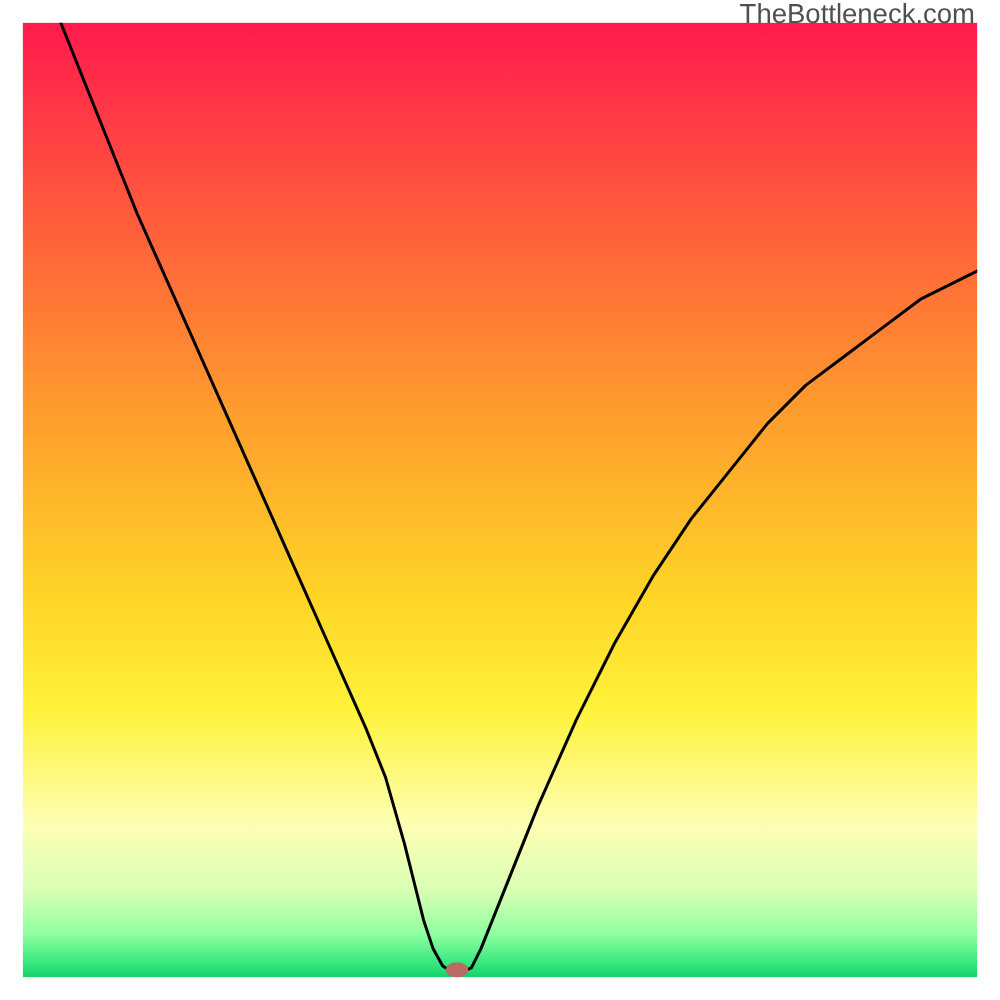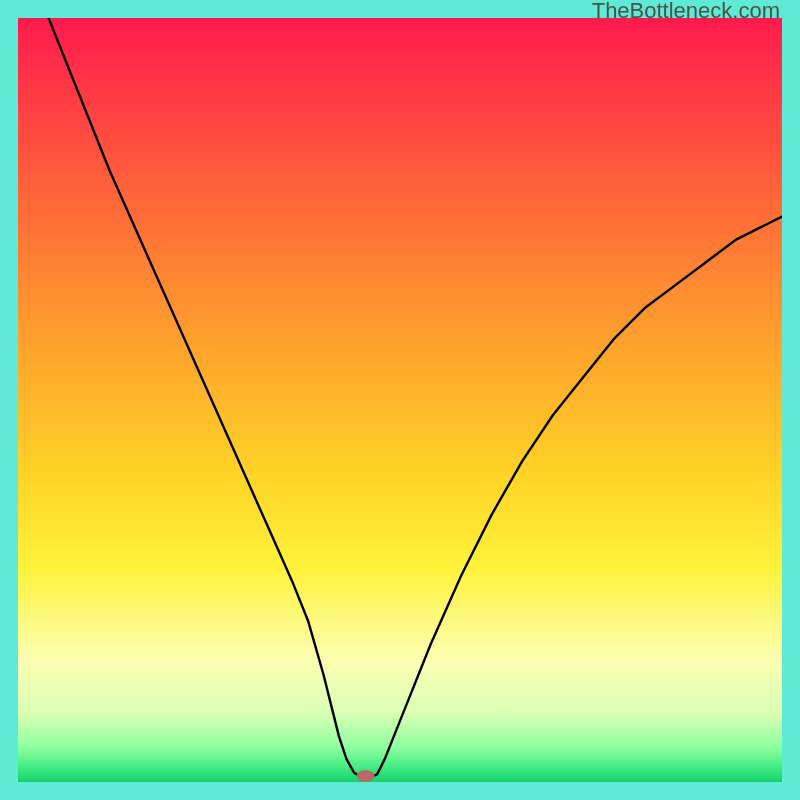--- a/index.html
+++ b/index.html
@@ -10,21 +10,21 @@
     background: #000;
     font-family: Arial, Helvetica, sans-serif;
     overflow: hidden;
   }
   .frame {
     position: absolute;
     left: 0;
     top: 0;
     width: 800px;
     height: 800px;
-    background: #5eead4;
+    background: #ffffff;
   }
   .plot {
     position: absolute;
     left: 18px;
     top: 18px;
     width: 764px;
     height: 764px;
     overflow: hidden;
   }
   .watermark {

